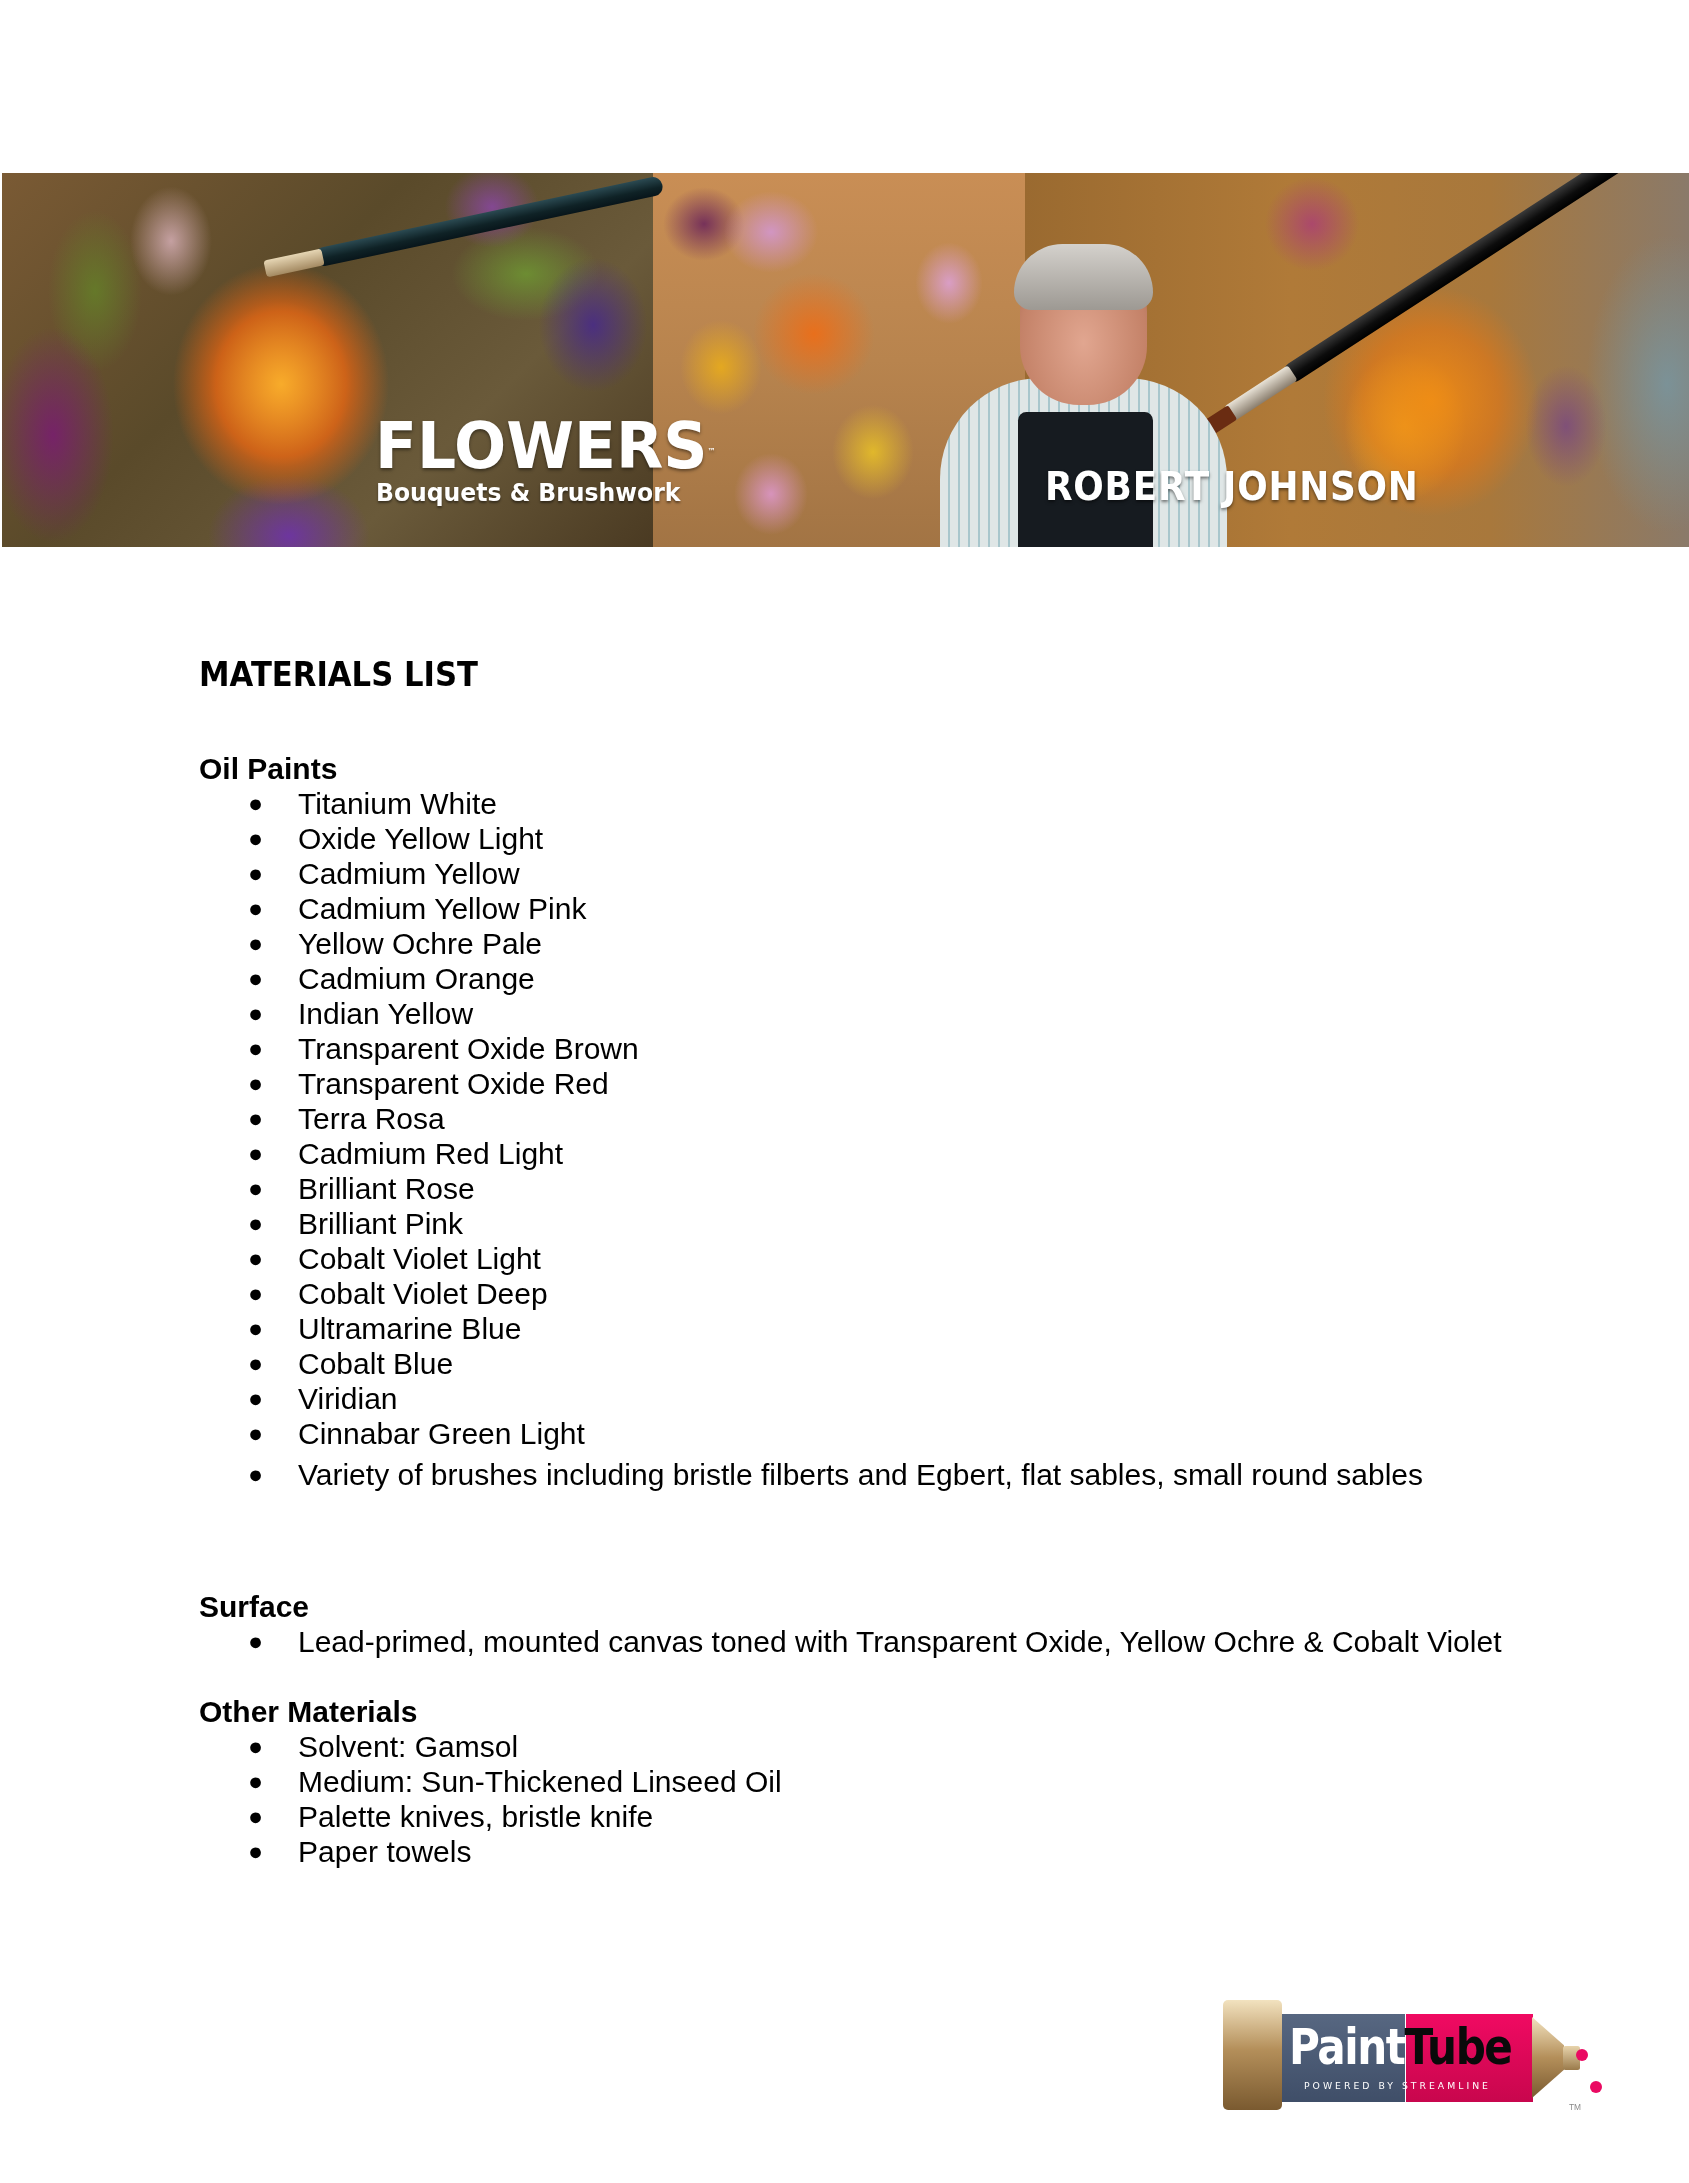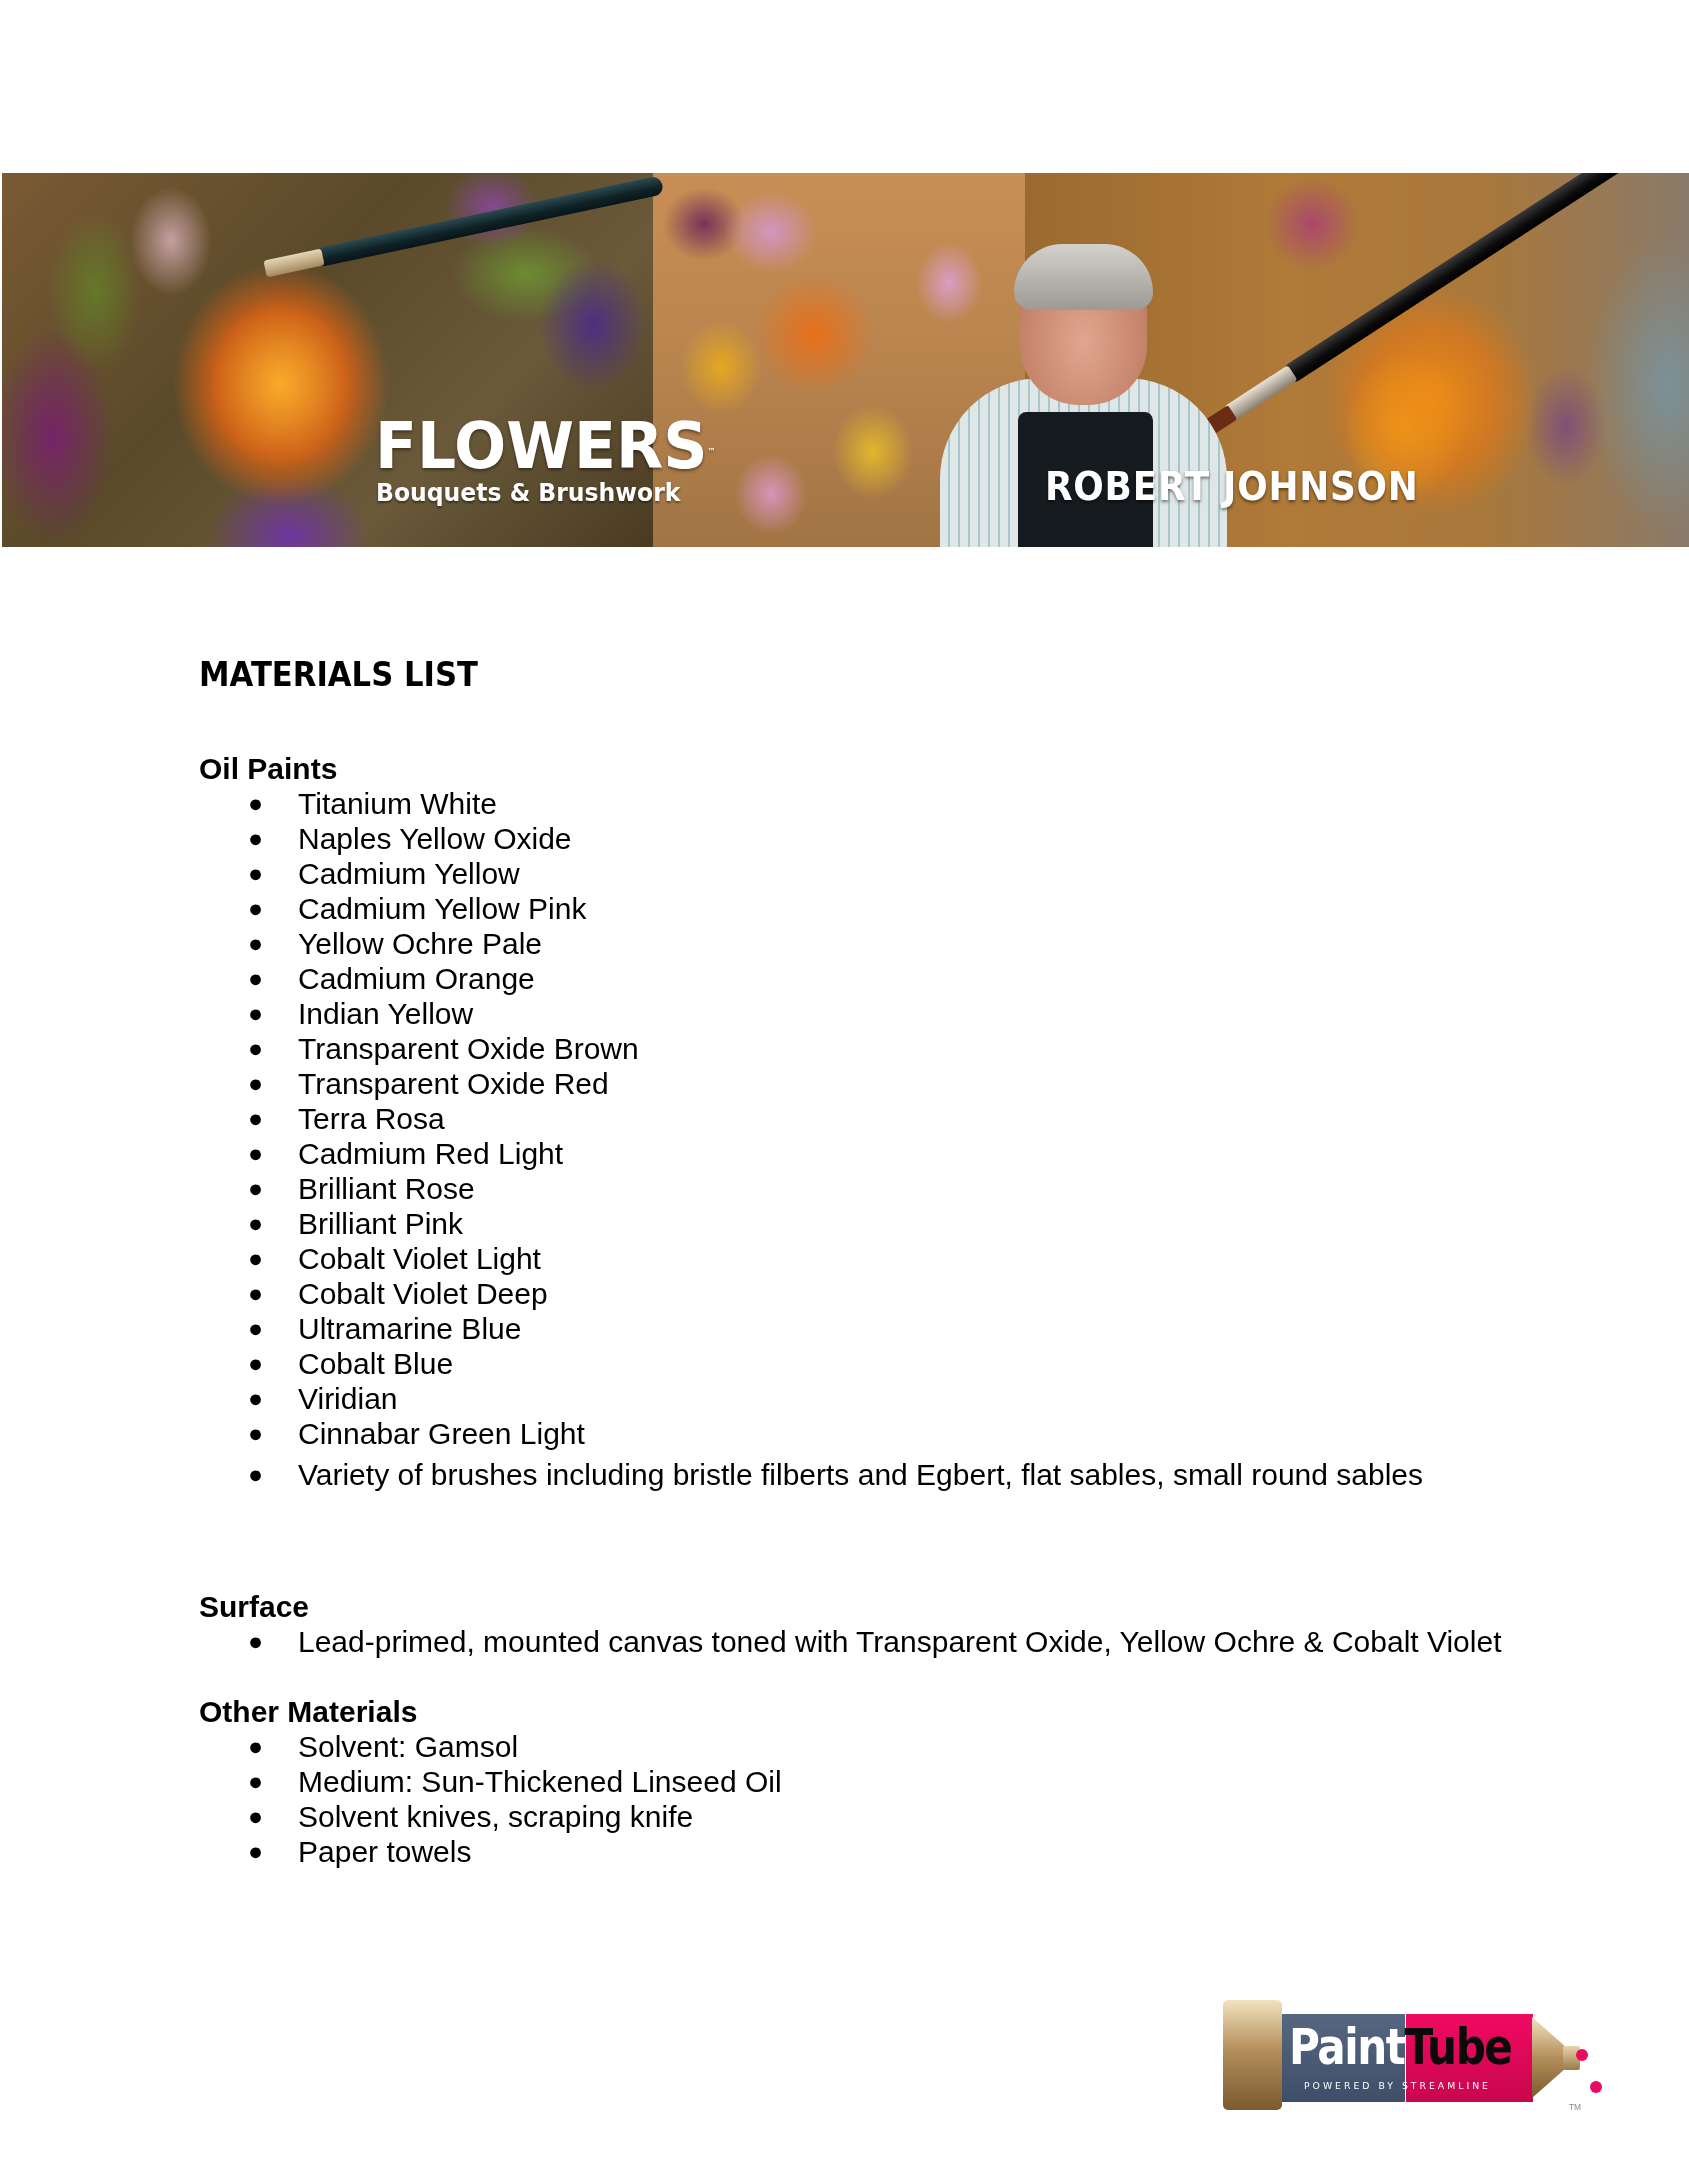--- a/index.html
+++ b/index.html
@@ -130,21 +130,21 @@
   <div class="banner-subtitle">Bouquets &amp; Brushwork</div>
   <div class="banner-artist">ROBERT JOHNSON</div>
 </div>
 
 <div class="doc-title">MATERIALS LIST</div>
 
 <div class="section sec-oil">
   <div class="section-heading">Oil Paints</div>
   <ul class="items">
     <li><span class="bullet">●</span><span>Titanium White</span></li>
-    <li><span class="bullet">●</span><span>Naples Yellow Oxide</span></li>
+    <li><span class="bullet">●</span><span>Oxide Yellow Light</span></li>
     <li><span class="bullet">●</span><span>Cadmium Yellow</span></li>
     <li><span class="bullet">●</span><span>Cadmium Yellow Pink</span></li>
     <li><span class="bullet">●</span><span>Yellow Ochre Pale</span></li>
     <li><span class="bullet">●</span><span>Cadmium Orange</span></li>
     <li><span class="bullet">●</span><span>Indian Yellow</span></li>
     <li><span class="bullet">●</span><span>Transparent Oxide Brown</span></li>
     <li><span class="bullet">●</span><span>Transparent Oxide Red</span></li>
     <li><span class="bullet">●</span><span>Terra Rosa</span></li>
     <li><span class="bullet">●</span><span>Cadmium Red Light</span></li>
     <li><span class="bullet">●</span><span>Brilliant Rose</span></li>
@@ -169,21 +169,21 @@
   <ul class="items">
     <li><span class="bullet">●</span><span>Lead-primed, mounted canvas toned with Transparent Oxide, Yellow Ochre &amp; Cobalt Violet</span></li>
   </ul>
 </div>
 
 <div class="section sec-other">
   <div class="section-heading">Other Materials</div>
   <ul class="items">
     <li><span class="bullet">●</span><span>Solvent: Gamsol</span></li>
     <li><span class="bullet">●</span><span>Medium: Sun-Thickened Linseed Oil</span></li>
-    <li><span class="bullet">●</span><span>Solvent knives, scraping knife</span></li>
+    <li><span class="bullet">●</span><span>Palette knives, bristle knife</span></li>
     <li><span class="bullet">●</span><span>Paper towels</span></li>
   </ul>
 </div>
 
 <div class="logo">
   <div class="tube-crimp"></div>
   <div class="tube-blue"></div>
   <div class="tube-pink"></div>
   <div class="tube-shoulder"></div>
   <div class="nozzle"></div>

